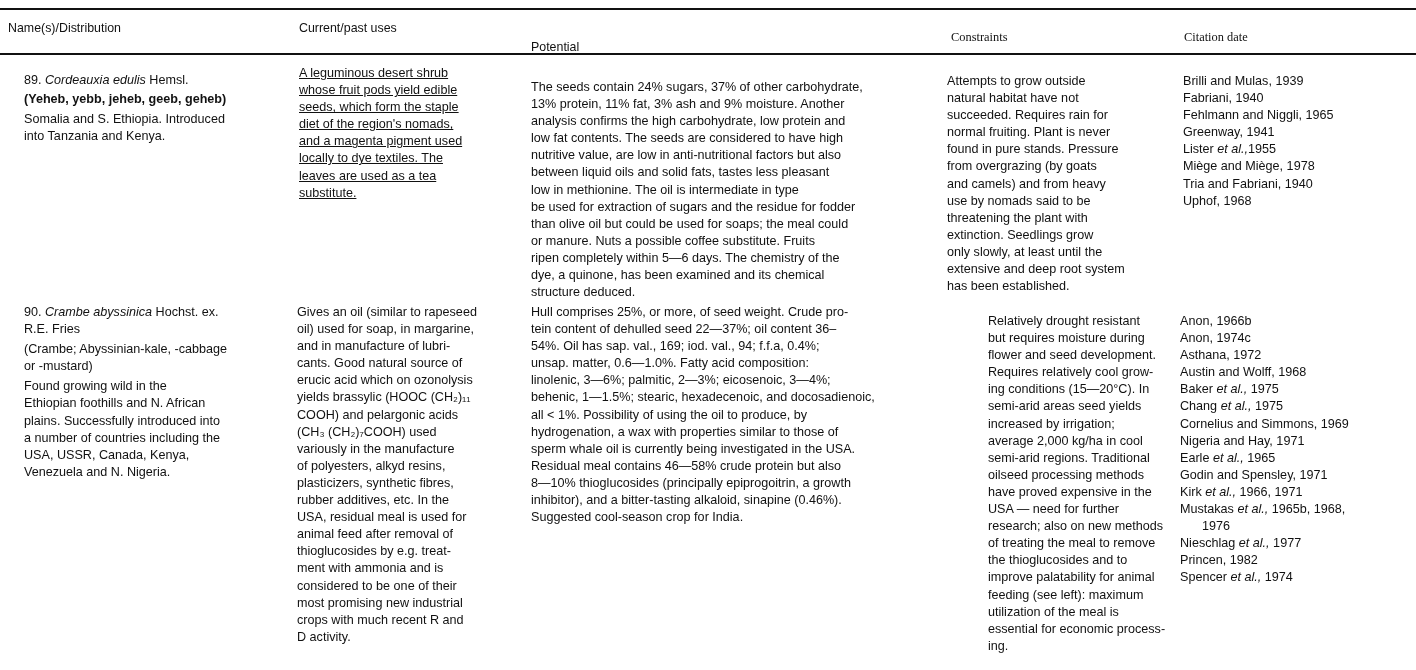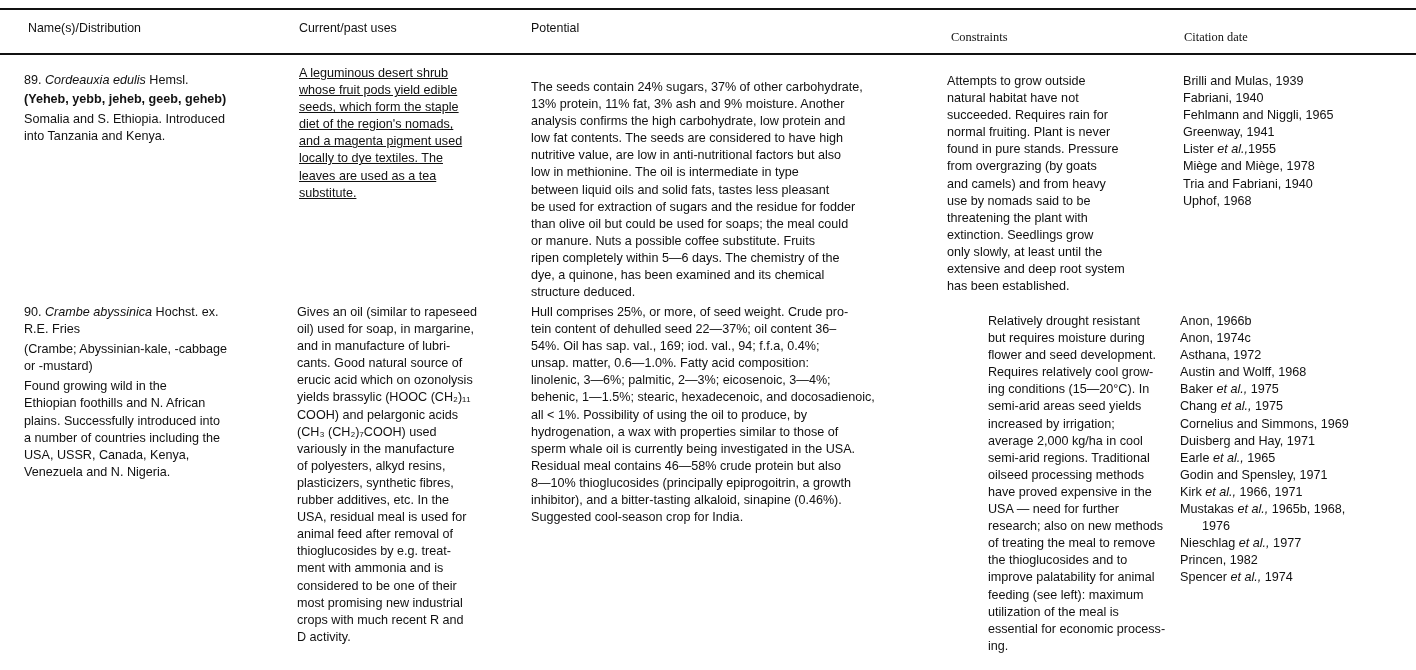--- a/index.html
+++ b/index.html
@@ -40,23 +40,23 @@
     i, .it { font-style: italic; }
     .indent { padding-left: 22px; }
   </style>
 </head>
 <body>
 
 <div>
 
   <div class="rule rule-top"></div>
 
-  <div class="hdr" style="left:28px;">Name(s)/Distribution</div>
+  <div class="hdr" style="left:8px;">Name(s)/Distribution</div>
   <div class="hdr" style="left:299px;">Current/past uses</div>
-  <div class="hdr" style="left:531px;">Potential</div>
+  <div class="hdr" style="left:531px;margin-top:19px;">Potential</div>
   <div class="hdr h-constraints" style="left:951px;">Constraints</div>
   <div class="hdr h-citation" style="left:1184px;">Citation date</div>
 
   <div class="rule rule-mid"></div>
 
   <div>
     <div class="cell" style="left:24px; top:72px;">
       <span class="line">
         <span>89.</span>
         <i>Cordeauxia edulis</i>
@@ -77,22 +77,22 @@
       <span class="line">leaves are used as a tea</span>
       <span class="line">substitute.</span>
     </div>
 
     <div class="cell" style="left:531px; top:67px;margin-top:12px;">
       <span class="line">The seeds contain 24% sugars, 37% of other carbohydrate,</span>
       <span class="line">13% protein, 11% fat, 3% ash and 9% moisture.  Another</span>
       <span class="line">analysis confirms the high carbohydrate, low protein and</span>
       <span class="line">low fat contents.  The seeds are considered to have high</span>
       <span class="line">nutritive value, are low in anti-nutritional factors but also</span>
+      <span class="line">between liquid oils and solid fats, tastes less pleasant</span>
       <span class="line">low in methionine.  The oil is intermediate in type</span>
-      <span class="line">between liquid oils and solid fats, tastes less pleasant</span>
       <span class="line">be used for extraction of sugars and the residue for fodder</span>
       <span class="line">than olive oil but could be used for soaps; the meal could</span>
       <span class="line">or manure.  Nuts a possible coffee substitute.  Fruits</span>
       <span class="line">ripen completely within 5—6 days.  The chemistry of the</span>
       <span class="line">dye, a quinone, has been examined and its chemical</span>
       <span class="line">structure deduced.</span>
     </div>
 
     <div class="cell" style="left:947px; top:73px;">
       <span class="line">Attempts to grow outside</span>
@@ -203,21 +203,21 @@
     </div>
 
     <div class="cell" style="left:1180px; top:313px;">
       <span class="line"><span>Anon,</span><i></i><span> 1966b</span></span>
       <span class="line"><span>Anon,</span><i></i><span> 1974c</span></span>
       <span class="line"><span>Asthana,</span><i></i><span> 1972</span></span>
       <span class="line"><span>Austin and Wolff,</span><i></i><span> 1968</span></span>
       <span class="line"><span>Baker </span><i>et al.,</i><span> 1975</span></span>
       <span class="line"><span>Chang </span><i>et al.,</i><span> 1975</span></span>
       <span class="line"><span>Cornelius and Simmons,</span><i></i><span> 1969</span></span>
-      <span class="line"><span>Duisberg and Hay,</span><i></i><span> 1971</span></span>
+      <span class="line"><span>Nigeria and Hay,</span><i></i><span> 1971</span></span>
       <span class="line"><span>Earle </span><i>et al.,</i><span> 1965</span></span>
       <span class="line"><span>Godin and Spensley,</span><i></i><span> 1971</span></span>
       <span class="line"><span>Kirk </span><i>et al.,</i><span> 1966, 1971</span></span>
       <span class="line"><span>Mustakas </span><i>et al.,</i><span> 1965b, 1968,</span></span>
       <span class="line indent"><span></span><i></i><span>1976</span></span>
       <span class="line"><span>Nieschlag </span><i>et al.,</i><span> 1977</span></span>
       <span class="line"><span>Princen,</span><i></i><span> 1982</span></span>
       <span class="line"><span>Spencer </span><i>et al.,</i><span> 1974</span></span>
     </div>
   </div>

